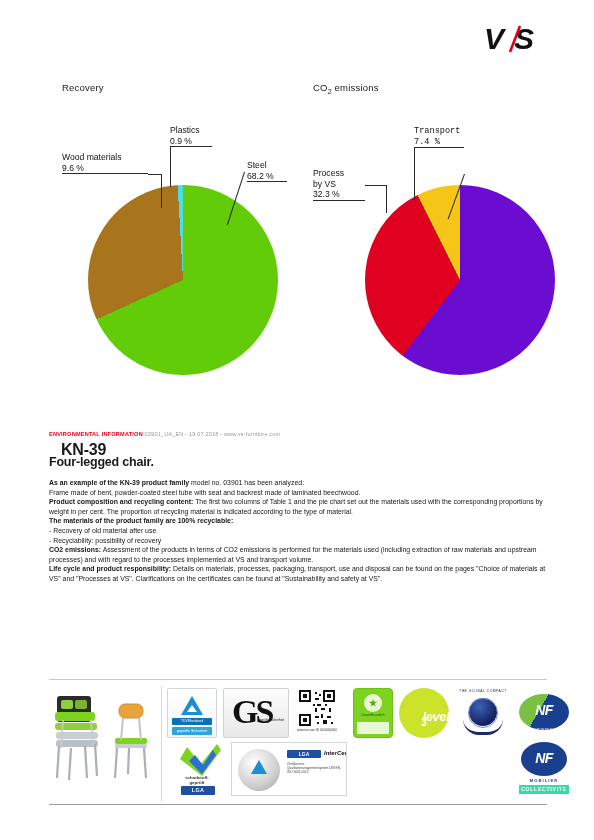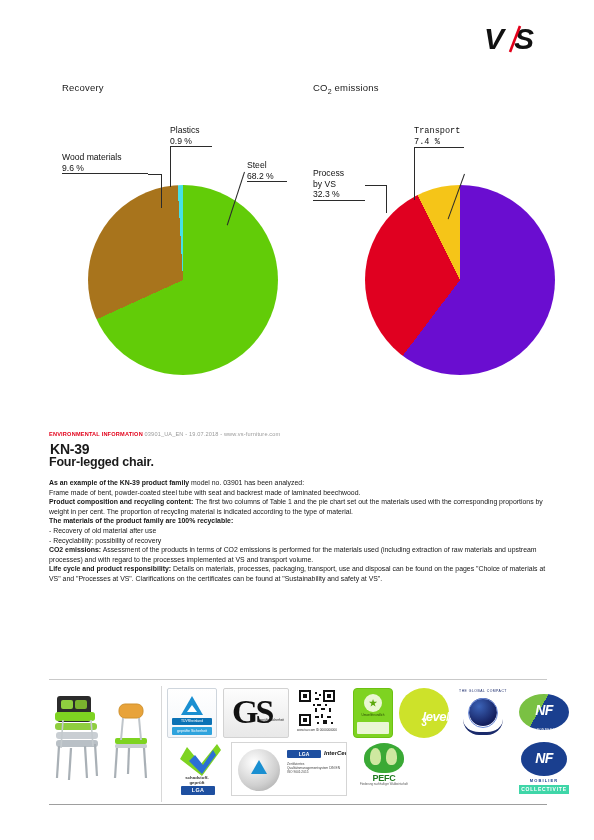--- a/index.html
+++ b/index.html
@@ -29,21 +29,21 @@
   .lbl .rule{display:block;height:1px;background:#2b2b2b;margin-top:1px;}
   .lead{position:absolute;background:#2b2b2b;}
   .lead-v{width:1px;}
   .lead-h{height:1px;}
   .lead-d{position:absolute;width:1px;background:#2b2b2b;transform-origin:top center;}
 
   
   .meta{position:absolute;left:49px;top:431px;font-size:5.6px;letter-spacing:.15px;white-space:nowrap;}
   .meta .red{color:#e2001a;font-weight:bold;letter-spacing:.2px;}
   .meta .grey{color:#9a9a9a;}
-  .h1{position:absolute;left:50px;top:441px;font-size:14px;font-weight:bold;letter-spacing:-.2px;}
+  .h1{position:absolute;left:61px;top:441px;font-size:16px;font-weight:bold;letter-spacing:-.2px;}
   .h2{position:absolute;left:49px;top:455px;font-size:12.5px;font-weight:bold;letter-spacing:-.2px;}
 
   .body{position:absolute;left:49px;top:478px;width:498px;font-size:6.9px;line-height:9.6px;color:#161616;}
   .body p{margin:0;}
   .body b{font-weight:bold;}
 
   
   .rule-top{position:absolute;left:49px;top:679px;width:498px;height:1px;background:#c9c9c9;}
   .rule-bot{position:absolute;left:49px;top:804px;width:498px;height:1px;background:#9e9e9e;}
   .footer{position:absolute;left:49px;top:686px;width:498px;height:116px;}
@@ -385,28 +385,20 @@
 
       <div class="badge lgai bx">
         <div class="seal">
             <i></i>
           </div>
         <div class="lb">LGA</div>
         <div class="ic">InterCert</div>
         <div class="tx">Zertifiziertes Qualitätsmanagementsystem DIN EN ISO 9001:2015</div>
       </div>
 
-      <div class="badge pefc">
-        <div class="leaves">
-            <i></i>
-            <i></i>
-          </div>
-        <div class="w">PEFC</div>
-        <div class="tx">Förderung nachhaltiger Waldwirtschaft</div>
-      </div>
 
       <div class="badge nf2">
         <div class="o"></div>
         <div class="t">NF</div>
         <div class="m">MOBILIER</div>
         <div class="c">COLLECTIVITE</div>
       </div>
 
     </div>
   </div>

